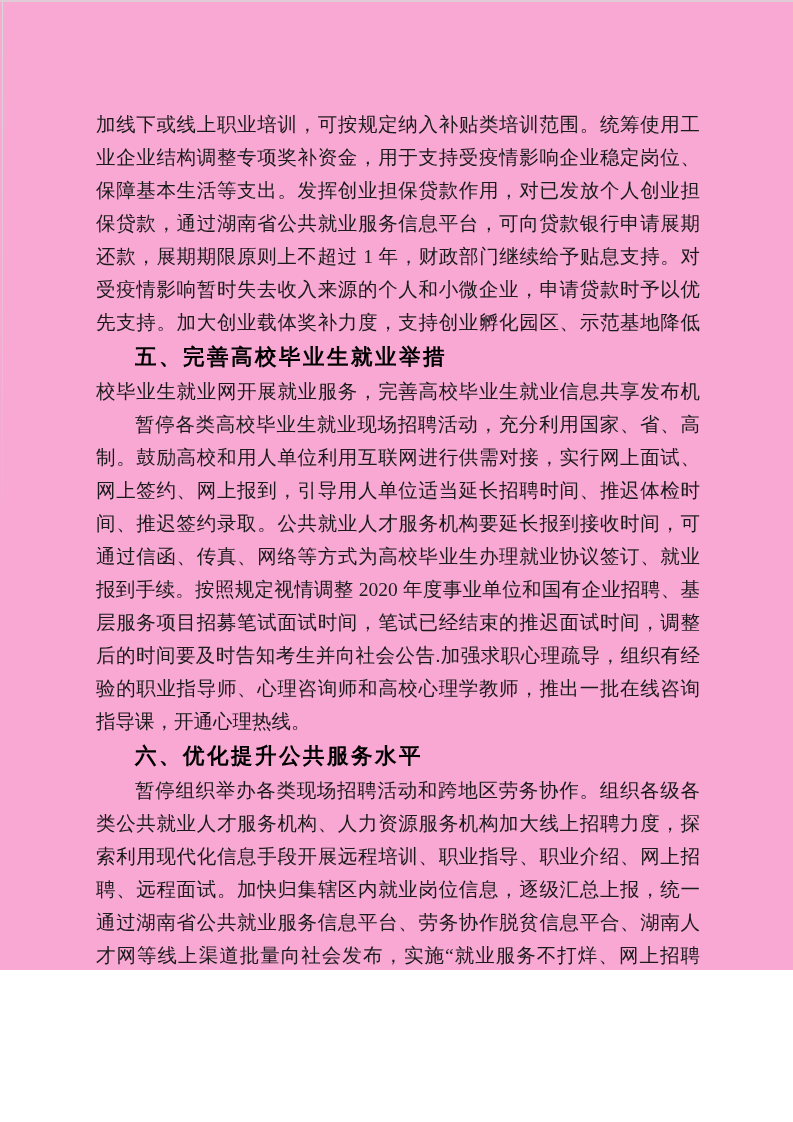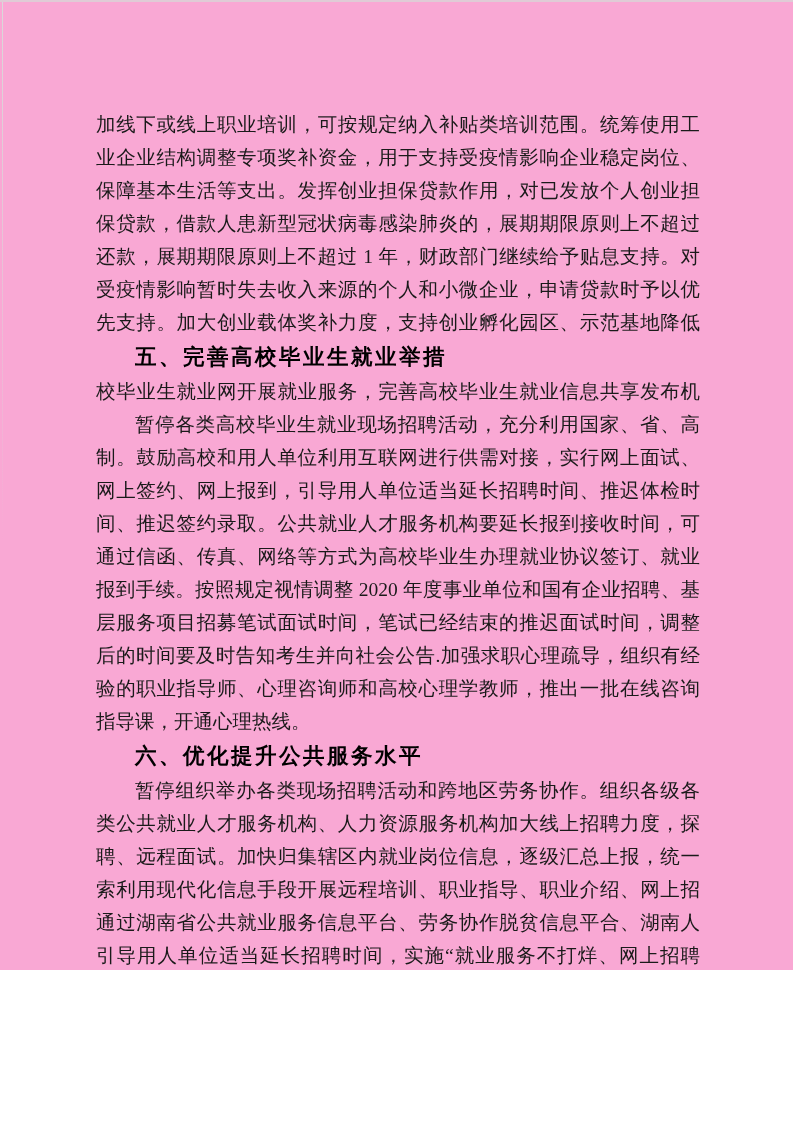--- a/index.html
+++ b/index.html
@@ -73,21 +73,21 @@
 
 <div class="page">
   <div class="edge-top"></div>
   <div class="edge-left"></div>
 
   <div class="text-block">
       <div class="paragraph">
         <div class="line">加线下或线上职业培训，可按规定纳入补贴类培训范围。统筹使用工</div>
         <div class="line">业企业结构调整专项奖补资金，用于支持受疫情影响企业稳定岗位、</div>
         <div class="line">保障基本生活等支出。发挥创业担保贷款作用，对已发放个人创业担</div>
-        <div class="line">保贷款，借款人患新型冠状病毒感染肺炎的，展期期限原则上不超过</div>
+        <div class="line">保贷款，通过湖南省公共就业服务信息平台，可向贷款银行申请展期</div>
         <div class="line">还款，展期期限原则上不超过 1 年，财政部门继续给予贴息支持。对</div>
         <div class="line">受疫情影响暂时失去收入来源的个人和小微企业，申请贷款时予以优</div>
         <div class="line">先支持。加大创业载体奖补力度，支持创业孵化园区、示范基地降低</div>
       </div>
       <div class="heading">五、完善高校毕业生就业举措</div>
       <div class="paragraph">
         <div class="line">校毕业生就业网开展就业服务，完善高校毕业生就业信息共享发布机</div>
         <div class="line indent">暂停各类高校毕业生就业现场招聘活动，充分利用国家、省、高</div>
         <div class="line">制。鼓励高校和用人单位利用互联网进行供需对接，实行网上面试、</div>
         <div class="line">网上签约、网上报到，引导用人单位适当延长招聘时间、推迟体检时</div>
@@ -96,21 +96,21 @@
         <div class="line">报到手续。按照规定视情调整 2020 年度事业单位和国有企业招聘、基</div>
         <div class="line">层服务项目招募笔试面试时间，笔试已经结束的推迟面试时间，调整</div>
         <div class="line">后的时间要及时告知考生并向社会公告.加强求职心理疏导，组织有经</div>
         <div class="line">验的职业指导师、心理咨询师和高校心理学教师，推出一批在线咨询</div>
         <div class="line para-end">指导课，开通心理热线。</div>
       </div>
       <div class="heading">六、优化提升公共服务水平</div>
       <div class="paragraph">
         <div class="line indent">暂停组织举办各类现场招聘活动和跨地区劳务协作。组织各级各</div>
         <div class="line">类公共就业人才服务机构、人力资源服务机构加大线上招聘力度，探</div>
+        <div class="line">索利用现代化信息手段开展远程培训、职业指导、职业介绍、网上招</div>
         <div class="line">聘、远程面试。加快归集辖区内就业岗位信息，逐级汇总上报，统一</div>
-        <div class="line">索利用现代化信息手段开展远程培训、职业指导、职业介绍、网上招</div>
         <div class="line">通过湖南省公共就业服务信息平台、劳务协作脱贫信息平合、湖南人</div>
-        <div class="line">引导用人单位适当延长招聘时间，实施“就业服务不打烊、网上招聘</div>
+        <div class="line">才网等线上渠道批量向社会发布，实施“就业服务不打烊、网上招聘</div>
       </div>
     </div>
 
   <div class="page-number">130</div>
 </div>
 
 </body></html>

